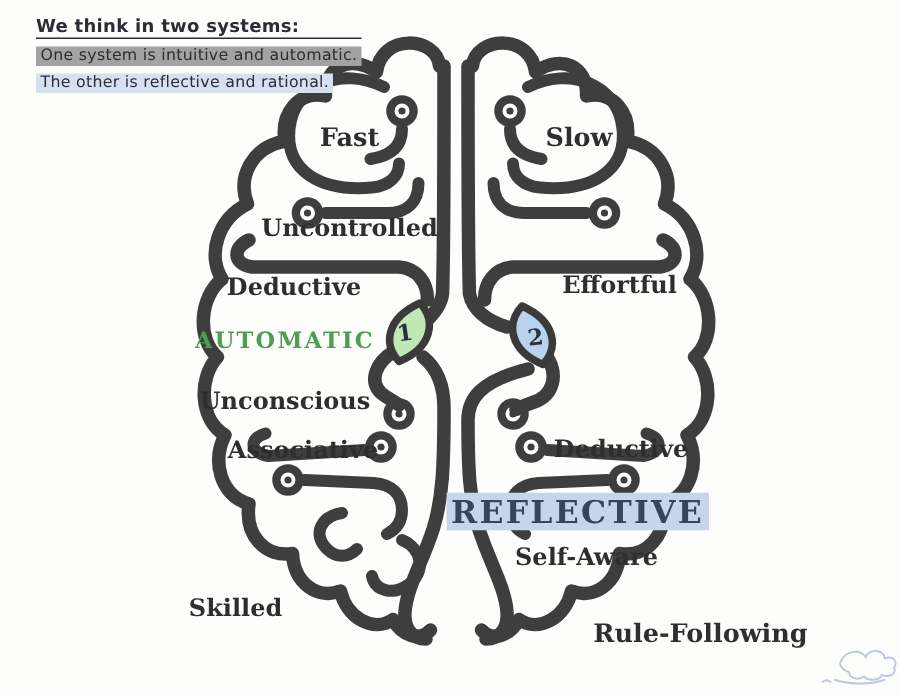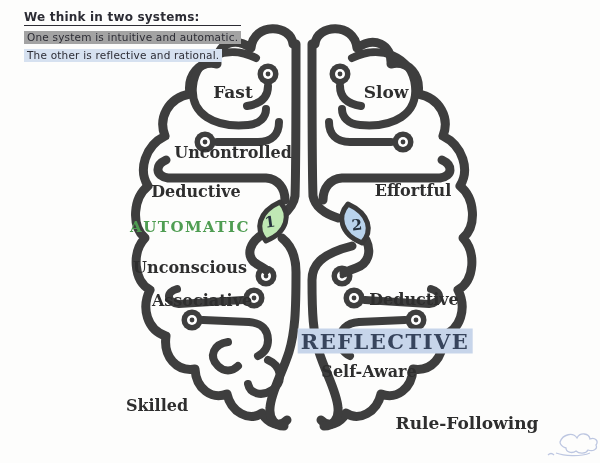--- a/index.html
+++ b/index.html
@@ -26,21 +26,21 @@
   .l-uncontrolled{left:233px;top:152px;}
   .l-controlled{left:399px;top:158px;}
   .l-effortless{left:196px;top:191px;}
   .l-effortful{left:413px;top:190px;}
   .l-automatic{left:190px;top:227px;font-size:15px;color:#4f9d52;letter-spacing:1.5px;}
   .l-unconscious{left:190px;top:267px;}
   .l-associative{left:202px;top:300px;}
   .l-deductive{left:414px;top:299px;}
   .l-reflective{left:385px;top:341px;font-size:21px;color:#37445c;background:#c7d5ea;
                 padding:0 3px;letter-spacing:1.5px;}
-  .l-selfaware{left:369px;top:371px;}
+  .l-selfaware{left:391px;top:371px;}
   .l-skilled{left:157px;top:405px;}
   .l-rulefollowing{left:467px;top:423px;font-size:17px;}
 
   
   .badge{position:absolute;transform:translate(-50%,-50%);font-size:15px;font-weight:bold;
          color:#26323e;}
   .badge-1{left:270px;top:222px;transform:translate(-50%,-50%) rotate(-8deg);}
   .badge-2{left:357px;top:225px;transform:translate(-50%,-50%) rotate(-6deg);}
 </style>
 </head>

